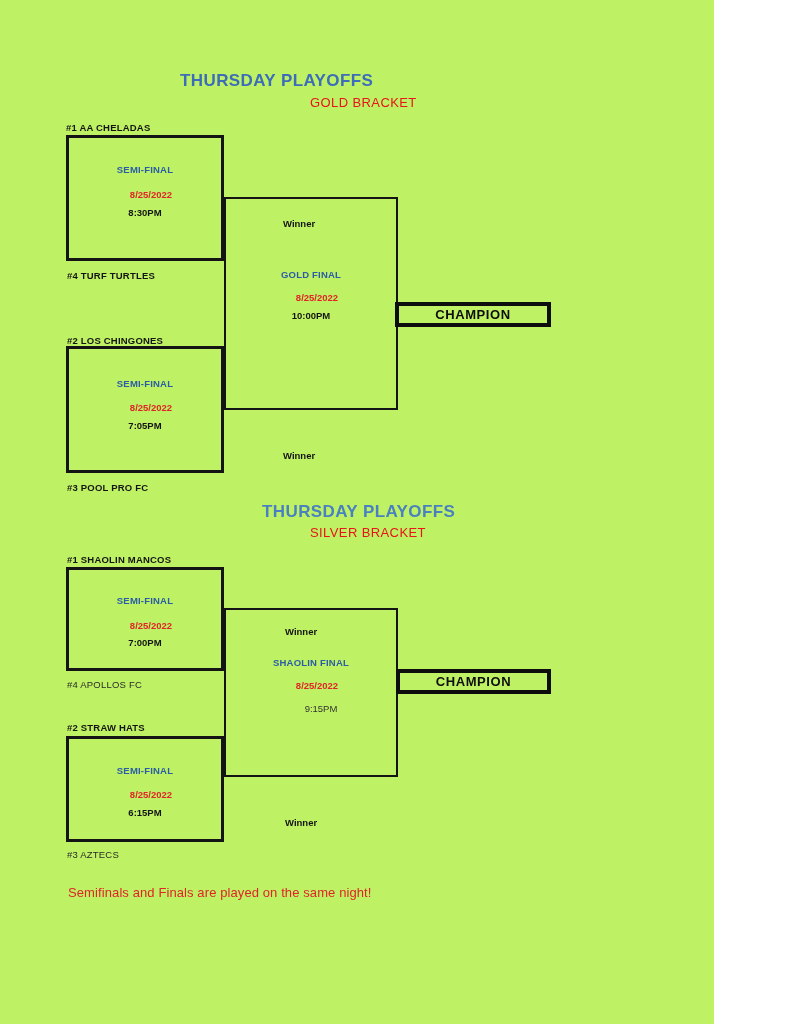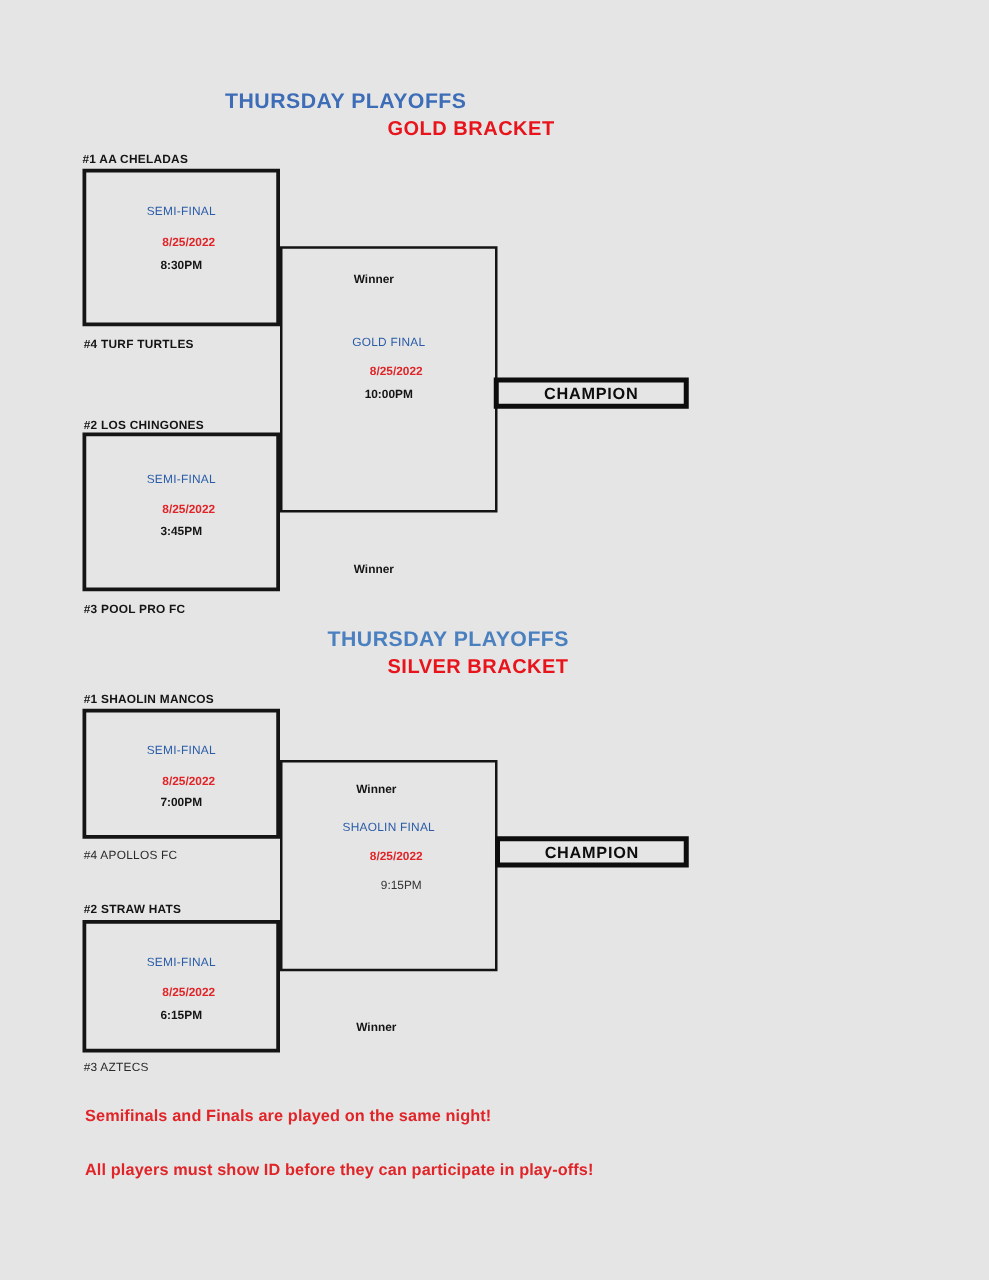--- a/index.html
+++ b/index.html
@@ -1,39 +1,39 @@
 <!DOCTYPE html>
 <html><head>
 <meta charset="utf-8">
 <style>
   html,body { margin:0; padding:0; background:#ffffff; }
   .page {
-    position:relative; width:791px; height:1024px; background:#e5e5e5;
+    position:relative; width:714px; height:1024px; background:#bef264;
     font-family:"Liberation Sans", sans-serif; color:#141414; overflow:hidden;
   }
   .abs { position:absolute; white-space:nowrap; }
   .title   { font-size:17px; font-weight:bold; color:#3e6db8; letter-spacing:0.4px; }
   .title2  { color:#4a80c0; }
-  .subtitle{ font-size:16px; font-weight:bold; color:#e8131b; letter-spacing:0.4px;text-align:right; }
+  .subtitle{ font-size:13px; font-weight:normal; color:#e8131b; letter-spacing:0.4px;text-align:right; }
   .team    { font-size:9.5px; font-weight:bold; letter-spacing:0.2px; color:#141414; }
   .team-light { font-weight:normal; color:#2a2a2a; }
   .box  { position:absolute; border:3px solid #141414; box-sizing:border-box; background:transparent; }
   .fbox { position:absolute; border:2px solid #141414; box-sizing:border-box; }
   .mrow { position:absolute; left:0; right:0; text-align:center; white-space:nowrap; }
-  .match-label { font-size:9.5px; font-weight:normal; color:#2a5ca8; letter-spacing:0.2px; }
+  .match-label { font-size:9.5px; font-weight:bold; color:#2a5ca8; letter-spacing:0.2px; }
   .match-date  { font-size:9.5px; font-weight:bold; color:#e02428;padding-left:12px; }
   .match-time  { font-size:9.5px; font-weight:bold; color:#141414; }
   .time-light  { font-weight:normal; color:#333333;padding-left:20px; }
   .winner { font-size:9.5px; font-weight:bold; color:#141414;margin-top:32px; }
   .champ {
     position:absolute; border:4px solid #0d0d0d; box-sizing:border-box;
     display:flex; align-items:center; justify-content:center;
     font-size:13px; font-weight:bold; letter-spacing:0.6px; color:#0d0d0d;
   }
-  .note { font-size:13px; font-weight:bold; color:#e02428; letter-spacing:0.1px; }
+  .note { font-size:13px; font-weight:normal; color:#e02428; letter-spacing:0.1px; }
 </style>
 </head>
 <body>
 
 <div class="page">
 
   <div class="abs title" style="left:180px;top:71px">THURSDAY PLAYOFFS</div>
   <div class="abs subtitle" style="left:310px;top:95px">GOLD BRACKET</div>
 
   <div class="abs team" style="left:66px;top:122px">#1 AA CHELADAS</div>
@@ -41,21 +41,21 @@
     <div class="mrow match-label" style="top:26px">SEMI-FINAL</div>
     <div class="mrow match-date" style="top:51px">8/25/2022</div>
     <div class="mrow match-time" style="top:69px">8:30PM</div>
   </div>
   <div class="abs team" style="left:67px;top:270px">#4 TURF TURTLES</div>
 
   <div class="abs team" style="left:67px;top:335px">#2 LOS CHINGONES</div>
   <div class="box" style="left:66px;top:346px;width:158px;height:127px">
     <div class="mrow match-label" style="top:29px">SEMI-FINAL</div>
     <div class="mrow match-date" style="top:53px">8/25/2022</div>
-    <div class="mrow match-time" style="top:71px">3:45PM</div>
+    <div class="mrow match-time" style="top:71px">7:05PM</div>
   </div>
   <div class="abs team" style="left:67px;top:482px">#3 POOL PRO FC</div>
 
   <div class="abs winner" style="left:283px;top:186px">Winner</div>
   <div class="fbox" style="left:224px;top:197px;width:174px;height:213px">
     <div class="mrow match-label" style="top:70px">GOLD FINAL</div>
     <div class="mrow match-date" style="top:93px">8/25/2022</div>
     <div class="mrow match-time" style="top:111px">10:00PM</div>
   </div>
   <div class="abs winner" style="left:283px;top:418px">Winner</div>
@@ -85,15 +85,14 @@
   <div class="fbox" style="left:224px;top:608px;width:174px;height:169px">
     <div class="mrow match-label" style="top:47px">SHAOLIN FINAL</div>
     <div class="mrow match-date" style="top:70px">8/25/2022</div>
     <div class="mrow match-time time-light" style="top:93px">9:15PM</div>
   </div>
   <div class="abs winner" style="left:285px;top:785px">Winner</div>
 
   <div class="champ" style="left:396px;top:669px;width:155px;height:25px">CHAMPION</div>
 
   <div class="abs note" style="left:68px;top:885px">Semifinals and Finals are played on the same night!</div>
-  <div class="abs note" style="left:68px;top:928px">All players must show ID before they can participate in play-offs!</div>
 
 </div>
 
 </body></html>

